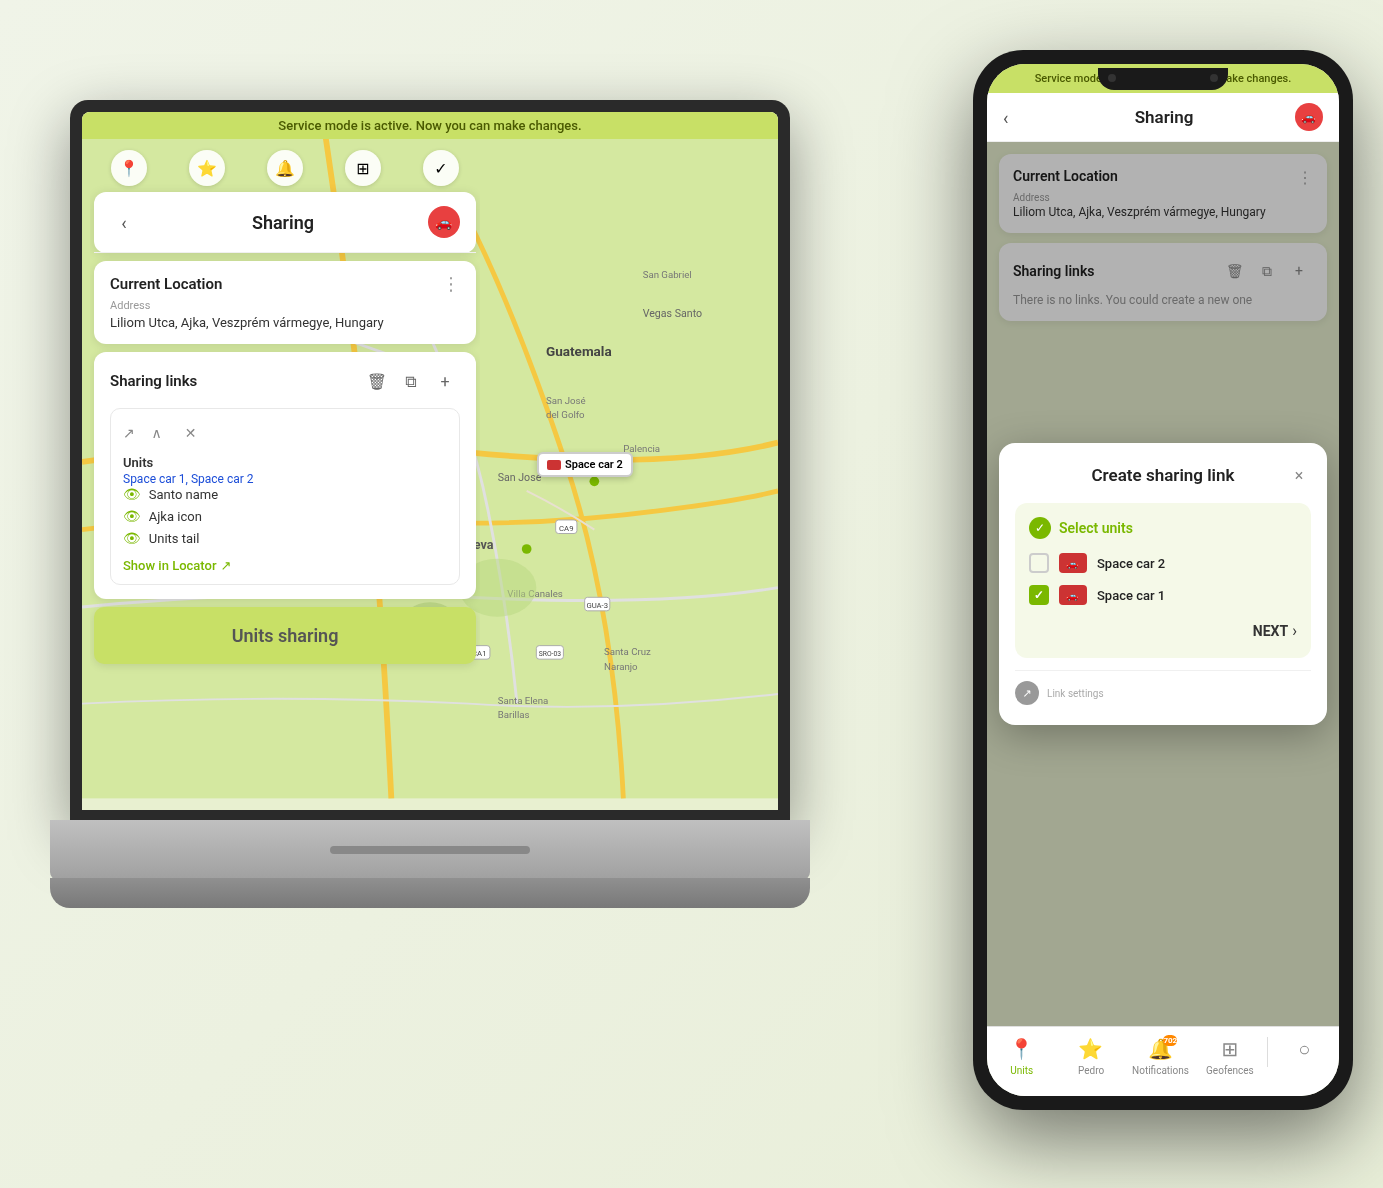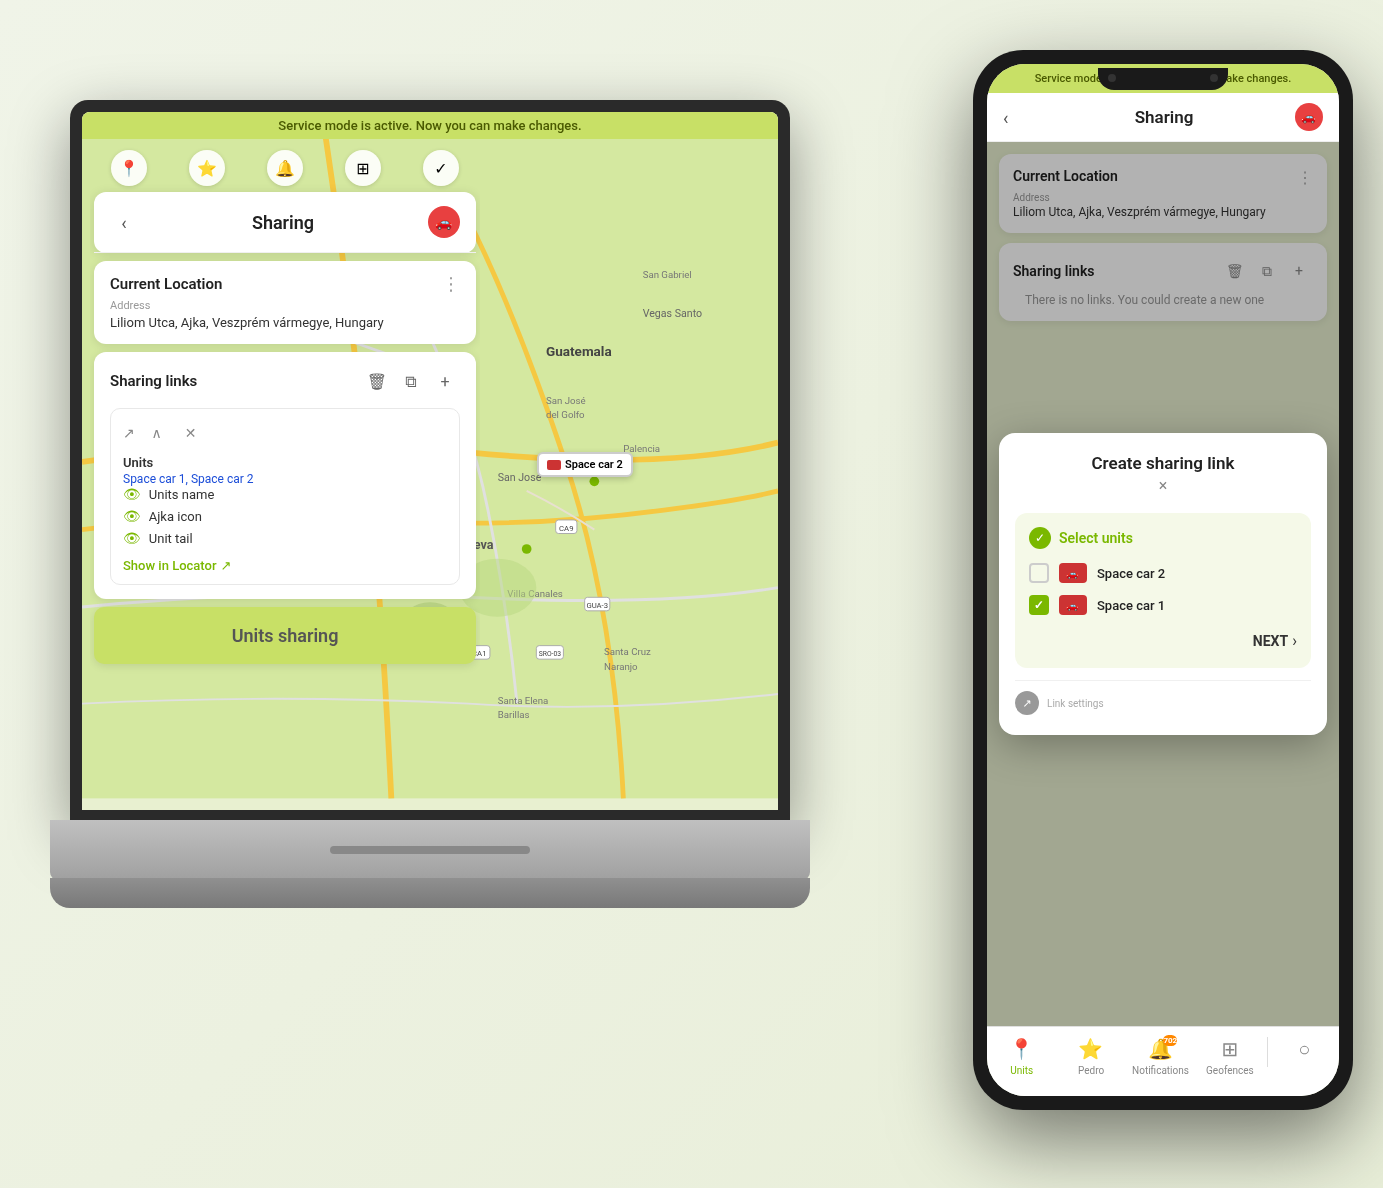--- a/index.html
+++ b/index.html
@@ -491,21 +491,20 @@
       display: flex;
       align-items: center;
       justify-content: center;
       font-size: 14px;
       color: #888;
       cursor: pointer;
     }
     .phone-no-links {
       font-size: 12px;
       color: #999;
-      margin-left: 12px;
     }
 
     
     .modal-overlay {
       position: absolute;
       top: 0;
       left: 0;
       width: 100%;
       height: 100%;
       background: rgba(0,0,0,0.3);
@@ -521,21 +520,20 @@
       border-radius: 16px;
       width: 100%;
       max-width: 340px;
       padding: 20px 16px;
       box-shadow: 0 10px 40px rgba(0,0,0,0.3);
     }
     .modal-header {
       display: flex;
       align-items: center;
       margin-bottom: 16px;
-      flex-direction: column;
     }
     .modal-title {
       flex: 1;
       text-align: center;
       font-size: 17px;
       font-weight: 600;
       color: #222;
     }
     .modal-close {
       width: 24px;
@@ -858,29 +856,29 @@
                 <div class="link-action-btn">✕</div>
               </div>
             </div>
 
             <div class="units-section">
               <div class="units-label">Units</div>
               <div class="units-value">Space car 1, Space car 2</div>
 
               <div class="visibility-row">
                 <span class="eye-icon">👁</span>
-                <span class="visibility-label">Units name</span>
+                <span class="visibility-label">Santo name</span>
               </div>
               <div class="visibility-row">
                 <span class="eye-icon">👁</span>
                 <span class="visibility-label">Ajka icon</span>
               </div>
               <div class="visibility-row">
                 <span class="eye-icon">👁</span>
-                <span class="visibility-label">Unit tail</span>
+                <span class="visibility-label">Units tail</span>
               </div>
 
               <div class="show-locator-link">
                 <span>Show in Locator</span>
                 <span>↗</span>
               </div>
             </div>
           </div>
         </div>
 

